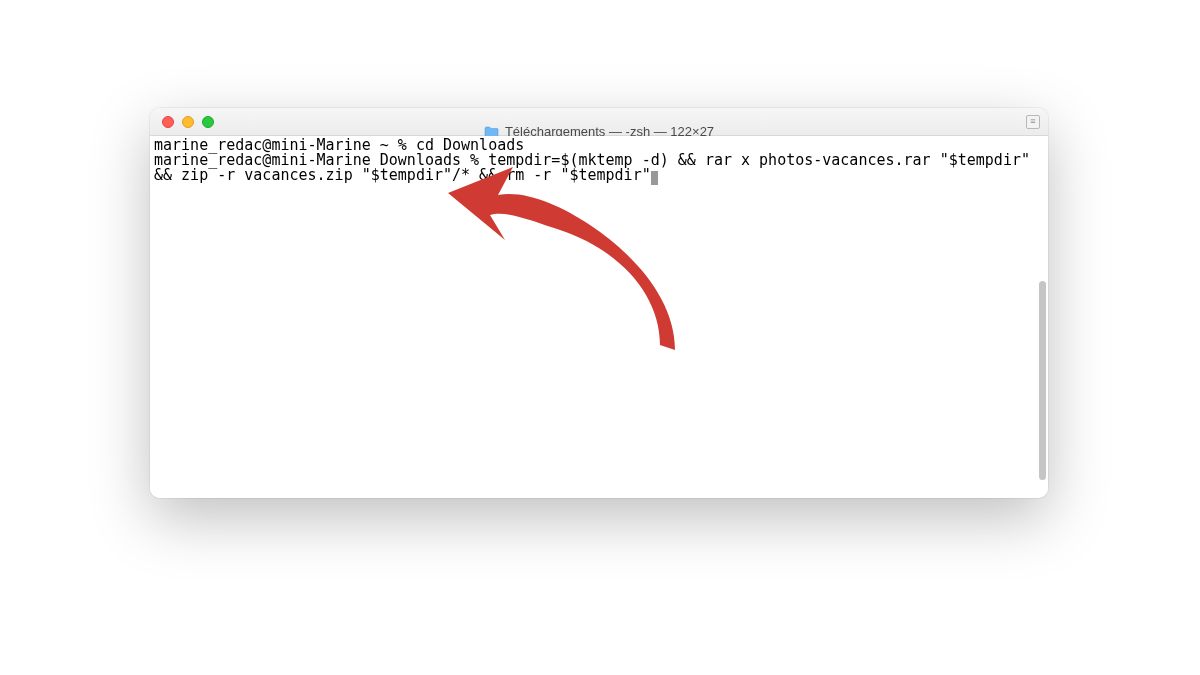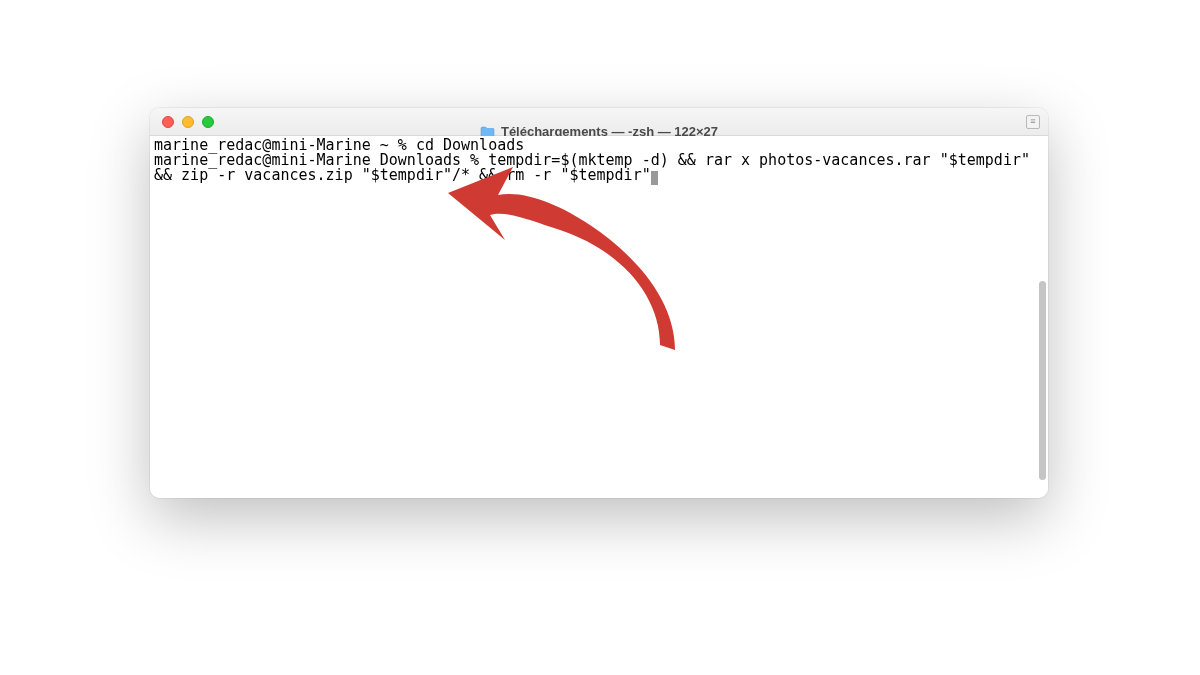--- a/index.html
+++ b/index.html
@@ -50,21 +50,21 @@
     .title-center {
       position: absolute;
       left: 0; right: 0;
       display: flex;
       justify-content: center;
       align-items: center;
       gap: 6px;
       pointer-events: none;
       font-size: 13px;
       color: #4a4a4a;
-      font-weight: 700;
+      font-weight: 400;
       margin-top: 20px;
     }
     .folder-icon {
       width: 15px;
       height: 12px;
       position: relative;
       display: inline-block;
     }
     .folder-icon svg { display: block; }
     .proxy-icon {

